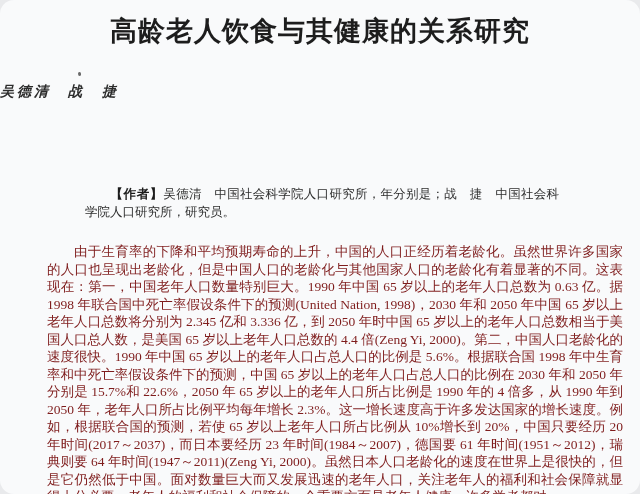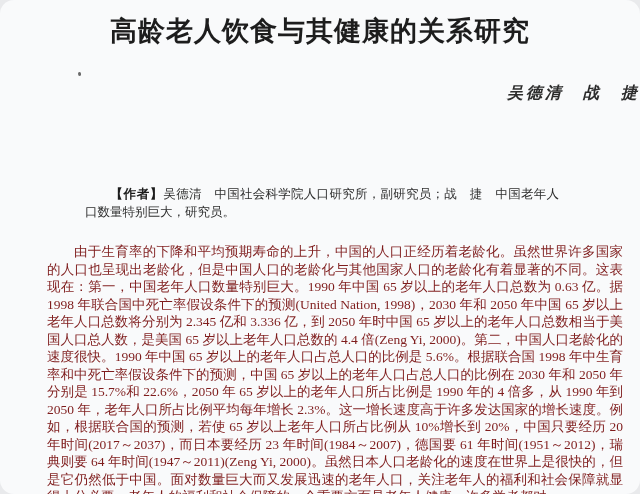--- a/index.html
+++ b/index.html
@@ -37,22 +37,22 @@
     width: 3px;
     height: 4px;
     background: #6a6a6a;
     border-radius: 50% 50% 40% 60%;
   }
   .byline {
     position: absolute;
     top: 83px;
     left: 0;
     width: 100%;
-    text-align: right;
-    font-size: 16px;
+    text-align: left;
+    font-size: 14px;
     font-weight: 700;
     font-style: italic;
     letter-spacing: 3px;
     color: #2c2c2c;
   }
   .meta-block {
     position: absolute;
     left: 85px;
     width: 474px;
     margin: 0;
@@ -89,17 +89,17 @@
 
 <div class="page">
 
   <h1 class="page-title">高龄老人饮食与其健康的关系研究</h1>
 
   <div class="ink-speck"></div>
 
   <div class="byline">吴德清　战　捷</div>
 
 
-  <p class="meta-block author-note"><span class="lead-indent"></span><span class="meta-label">【作者】</span><span>吴德清　中国社会科学院人口研究所，副研究员；战　捷　中国老年人口数量特别巨大，研究员。</span></p>
+  <p class="meta-block author-note"><span class="lead-indent"></span><span class="meta-label">【作者】</span><span>吴德清　中国社会科学院人口研究所，年分别是；战　捷　中国社会科学院人口研究所，研究员。</span></p>
 
   <p class="body-paragraph">由于生育率的下降和平均预期寿命的上升，中国的人口正经历着老龄化。虽然世界许多国家的人口也呈现出老龄化，但是中国人口的老龄化与其他国家人口的老龄化有着显著的不同。这表现在：第一，中国老年人口数量特别巨大。1990 年中国 65 岁以上的老年人口总数为 0.63 亿。据 1998 年联合国中死亡率假设条件下的预测(United Nation, 1998)，2030 年和 2050 年中国 65 岁以上老年人口总数将分别为 2.345 亿和 3.336 亿，到 2050 年时中国 65 岁以上的老年人口总数相当于美国人口总人数，是美国 65 岁以上老年人口总数的 4.4 倍(Zeng Yi, 2000)。第二，中国人口老龄化的速度很快。1990 年中国 65 岁以上的老年人口占总人口的比例是 5.6%。根据联合国 1998 年中生育率和中死亡率假设条件下的预测，中国 65 岁以上的老年人口占总人口的比例在 2030 年和 2050 年分别是 15.7%和 22.6%，2050 年 65 岁以上的老年人口所占比例是 1990 年的 4 倍多，从 1990 年到 2050 年，老年人口所占比例平均每年增长 2.3%。这一增长速度高于许多发达国家的增长速度。例如，根据联合国的预测，若使 65 岁以上老年人口所占比例从 10%增长到 20%，中国只要经历 20 年时间(2017～2037)，而日本要经历 23 年时间(1984～2007)，德国要 61 年时间(1951～2012)，瑞典则要 64 年时间(1947～2011)(Zeng Yi, 2000)。虽然日本人口老龄化的速度在世界上是很快的，但是它仍然低于中国。面对数量巨大而又发展迅速的老年人口，关注老年人的福利和社会保障就显得十分必要。老年人的福利和社会保障的一个重要方面是老年人健康。许多学者都对</p>
 
 </div>
 
 </body></html>

